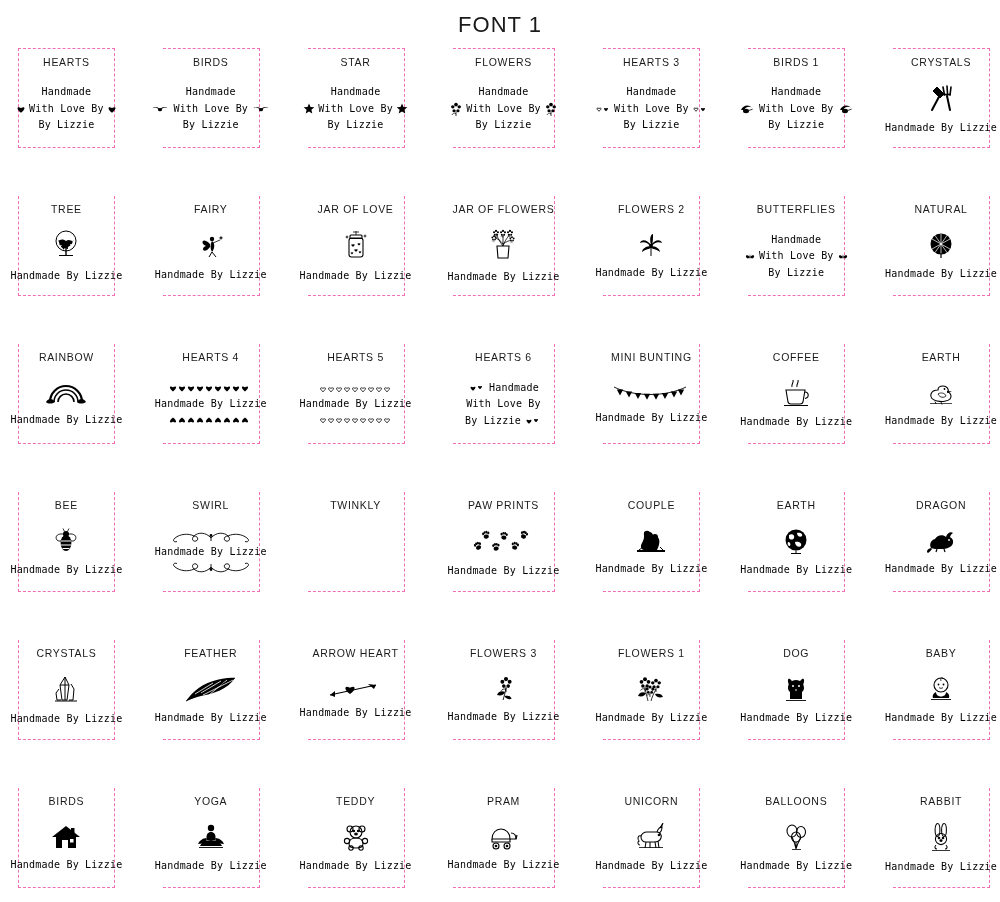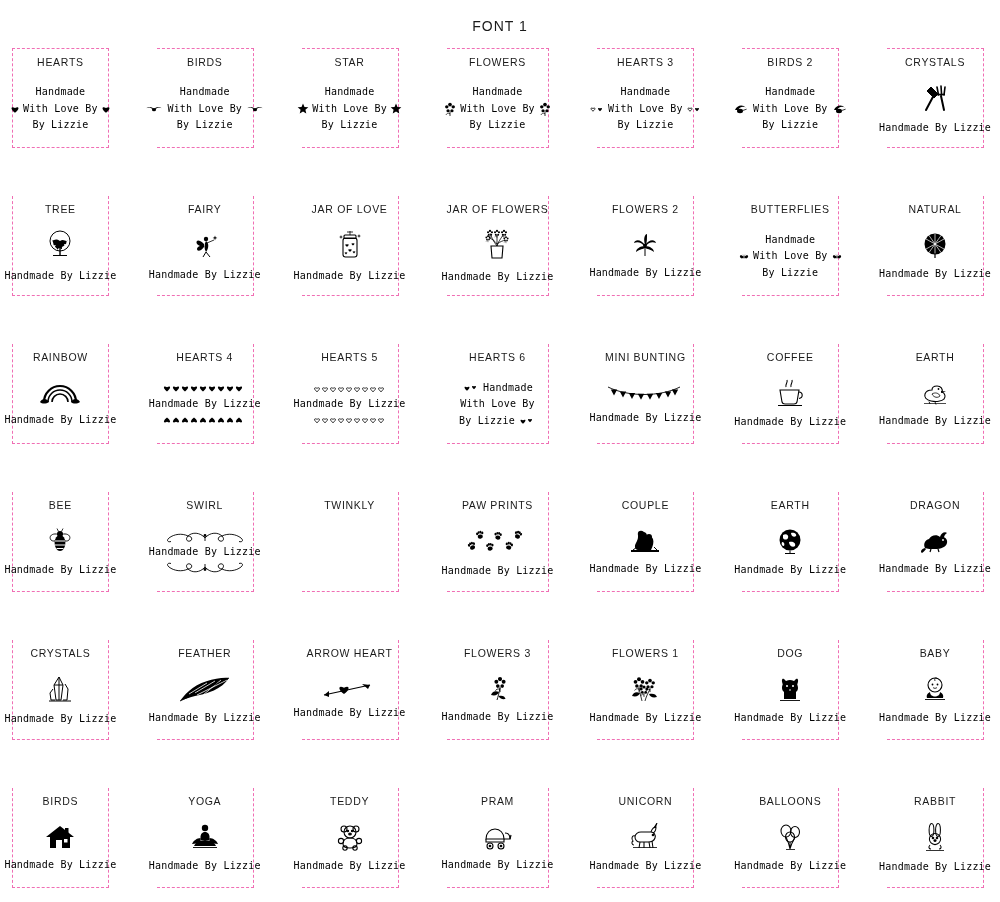--- a/index.html
+++ b/index.html
@@ -15,31 +15,31 @@
     overflow: hidden;
   }
   .page {
     position: relative;
     width: 1000px;
     height: 902px;
     box-sizing: border-box;
   }
   .page-title {
     text-align: center;
-    font-size: 14px;
+    font-size: 22px;
     letter-spacing: 1px;
     font-weight: 400;
     color: #1a1a1a;
-    padding-top: 18px;
+    padding-top: 12px;
     padding-bottom: 12px;
     font-family: "Liberation Sans", sans-serif;
   }
   .grid {
     position: absolute;
-    left: 12px;
+    left: 18px;
     top: 48px;
     width: 972px;
     height: 840px;
     display: grid;
     grid-template-columns: repeat(7, 1fr);
     grid-template-rows: repeat(6, 1fr);
     gap: 48px;
   }
   .cell {
     position: relative;
@@ -230,21 +230,21 @@
               <svg width="16" height="10" viewBox="0 0 16 10">
                 <path d="M 4 7.21 C 1.1399999999999997 5.13 1.5300000000000002 3.05 4 4.48 C 6.47 3.05 6.86 5.13 4 7.21 Z" fill="none" stroke="#000" stroke-width="0.8"></path>
                 <path d="M 11 7.21 C 8.14 5.13 8.530000000000001 3.05 11 4.48 C 13.469999999999999 3.05 13.86 5.13 11 7.21 Z" fill="#000"></path>
               </svg>
             </span>
           </div>
           <div class="hw">By Lizzie</div>
         </div>
       </div>
       <div class="cell">
-        <div class="cell-label">BIRDS 2</div>
+        <div class="cell-label">BIRDS 1</div>
         <div class="stamp">
           <div class="hw">Handmade</div>
           <div class="row-text">
             <span class="mini-art">
               <svg width="18" height="12" viewBox="0 0 18 12">
                 <g transform="translate(9,6)">
                   <path d="M-6 1 C -4 -4 2 -5 5 -1 C 3 -3 -1 -2.5 -3 1 Z" fill="#000"></path>
                   <ellipse cx="-1" cy="2" rx="3" ry="2.2" fill="#000"></ellipse>
                   <path d="M2 1.4 L5.6 0.2" stroke="#000" stroke-width="0.8"></path>
                 </g>

